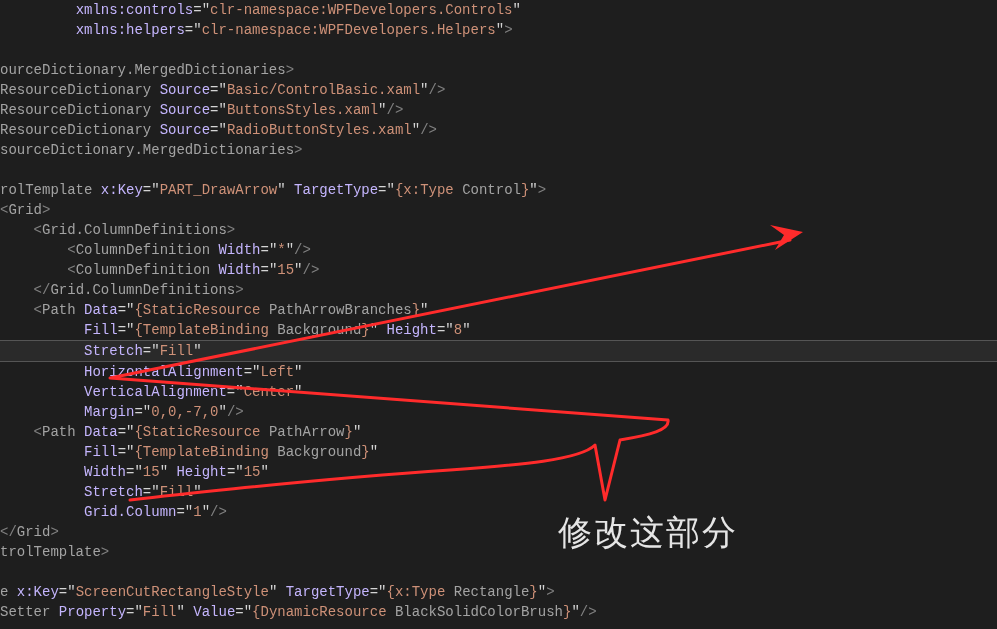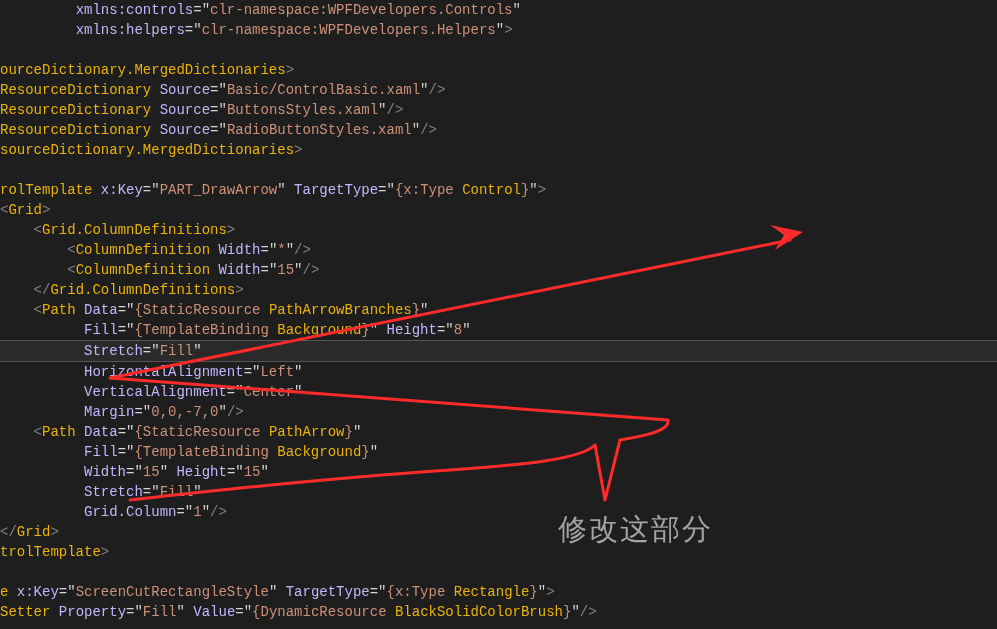--- a/index.html
+++ b/index.html
@@ -22,32 +22,32 @@
   .line {
     display: block;
     padding-left: 0;
     height: 20px;
   }
   .highlight-line {
     background: #2a2a2a;
     border-top: 1px solid #555;
     border-bottom: 1px solid #555;
   }
-  .tag { color: #eab308; font-family: Liberation Mono, monospace; }
+  .tag { color: #a3a3a3; font-family: Liberation Mono, monospace; }
   .attr { color: #c4b5fd; }
   .string { color: #ce9178; font-family: Liberation Mono, monospace; }
   .op { color: #d4d4d4; }
   .punc { color: #808080; }
   .quote { color: #d4d4d4; }
   .annotation-text {
     position: absolute;
     left: 558px;
     top: 510px;
-    color: #a3a3a3;
-    font-size: 29px;
+    color: #e5e5e5;
+    font-size: 34px;
     font-family: 'Microsoft YaHei', sans-serif;
     letter-spacing: 2px;
   }
   .arrow-svg {
     position: absolute;
     left: 0;
     top: 0;
     pointer-events: none;
   }
 </style>

